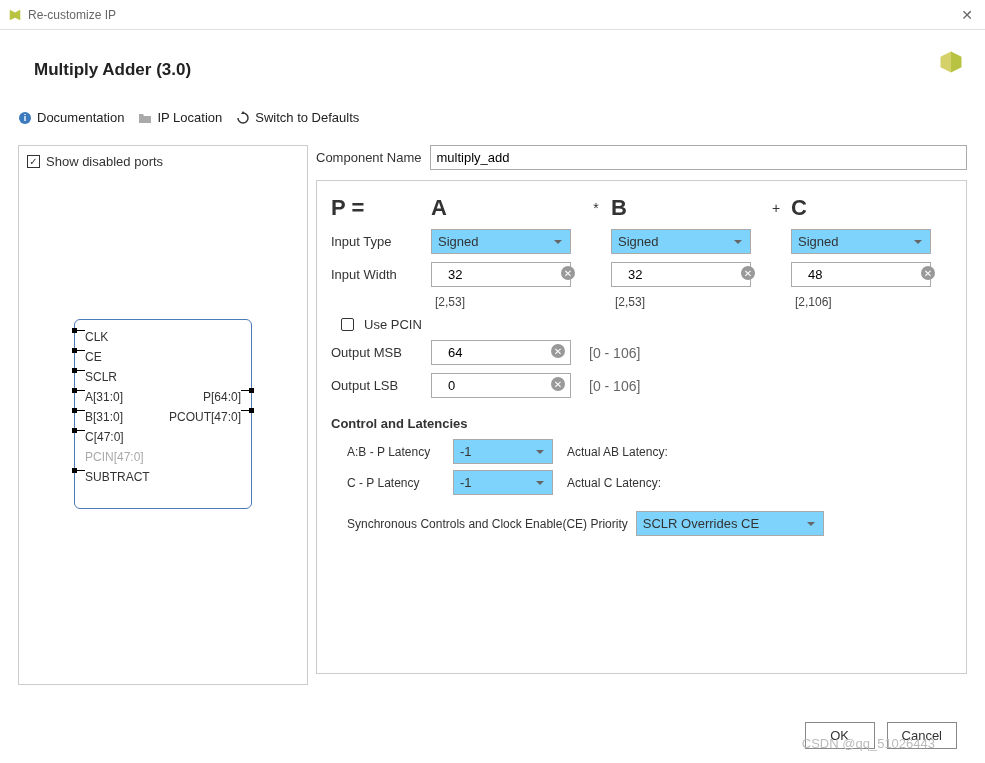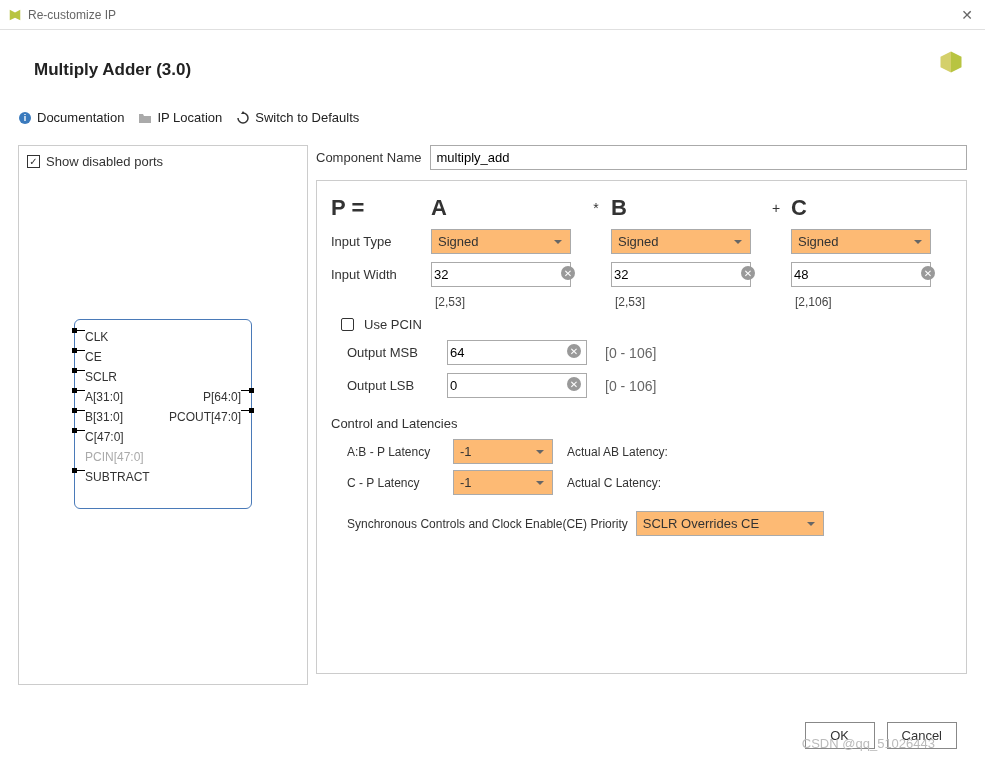--- a/index.html
+++ b/index.html
@@ -30,30 +30,30 @@
 .pin::after { content: ''; position: absolute; width: 5px; height: 5px; background: #000; top: -2px; }
 .pin.l::after { left: -5px; }
 .pin.r::after { right: -5px; }
 .comp-name-row { display: flex; align-items: center; gap: 8px; margin-bottom: 10px; }
 .comp-name-row label { font-size: 13px; color: #333; }
 .comp-name-row input { flex: 1; padding: 4px 6px; border: 1px solid #aaa; font-size: 13px; }
 .config-panel { border: 1px solid #ccc; padding: 14px; height: 494px; }
 .formula-row, .type-row, .width-row, .range-row { display: grid; grid-template-columns: 100px 150px 30px 150px 30px 150px; gap: 0; align-items: center; margin-bottom: 8px; }
 .formula-row .big { font-size: 22px; font-weight: bold; }
 .formula-row .op { font-size: 14px; text-align: center; }
-.sel { width: 140px; padding: 4px 6px; border: 1px solid #aaa; font-size: 13px; background: #fdba74; position: relative; }
+.sel { width: 140px; padding: 4px 6px; border: 1px solid #aaa; font-size: 13px; background: #7dd3fc; position: relative; }
 .sel::after { content: ''; position: absolute; right: 8px; top: 10px; border: 4px solid transparent; border-top-color: #666; }
-.txt-input { width: 140px; padding: 4px 24px 4px 2px; border: 1px solid #aaa; font-size: 13px; position: relative; }
+.txt-input { width: 140px; padding: 4px 24px 4px 16px; border: 1px solid #aaa; font-size: 13px; position: relative; }
 .input-wrap { position: relative; display: inline-block; }
 .clear-x { position: absolute; right: 6px; top: 4px; width: 14px; height: 14px; border-radius: 50%; background: #999; color: #fff; font-size: 10px; display: flex; align-items: center; justify-content: center; cursor: pointer; }
 .range-txt { font-size: 12px; color: #444; padding-left: 4px; }
-.single-row { display: flex; align-items: center; gap: 10px; margin: 8px 16px; }
+.single-row { display: flex; align-items: center; gap: 10px; margin: 8px 0; }
 .single-row label { width: 90px; font-size: 13px; }
 .single-row .hint { font-size: 14px; color: #666; margin-left: 8px; }
-.section-title { font-weight: normal; margin: 18px 0 8px; font-size: 13px; }
+.section-title { font-weight: bold; margin: 18px 0 8px; font-size: 13px; }
 .latency-desc { font-size: 12px; color: #333; margin: 6px 0 10px 16px; line-height: 1.5; }
 .lat-row { display: flex; align-items: center; gap: 10px; margin: 6px 0 6px 16px; }
 .lat-row label { width: 96px; font-size: 12px; }
 .lat-row .sel { width: 100px; }
 .lat-row .actual { font-size: 12px; color: #333; margin-left: 4px; }
 .priority-row { display: flex; align-items: center; gap: 8px; margin: 16px 0 0 16px; font-size: 12px; }
 .priority-row .sel { width: 188px; }
 .footer { position: absolute; bottom: 14px; right: 28px; display: flex; gap: 12px; }
 .btn { min-width: 70px; padding: 5px 14px; border: 1px solid #888; background: #fff; font-size: 13px; cursor: pointer; text-align: center; }
 .watermark { position: absolute; bottom: 12px; right: 50px; color: #bbb; font-size: 13px; pointer-events: none; }

